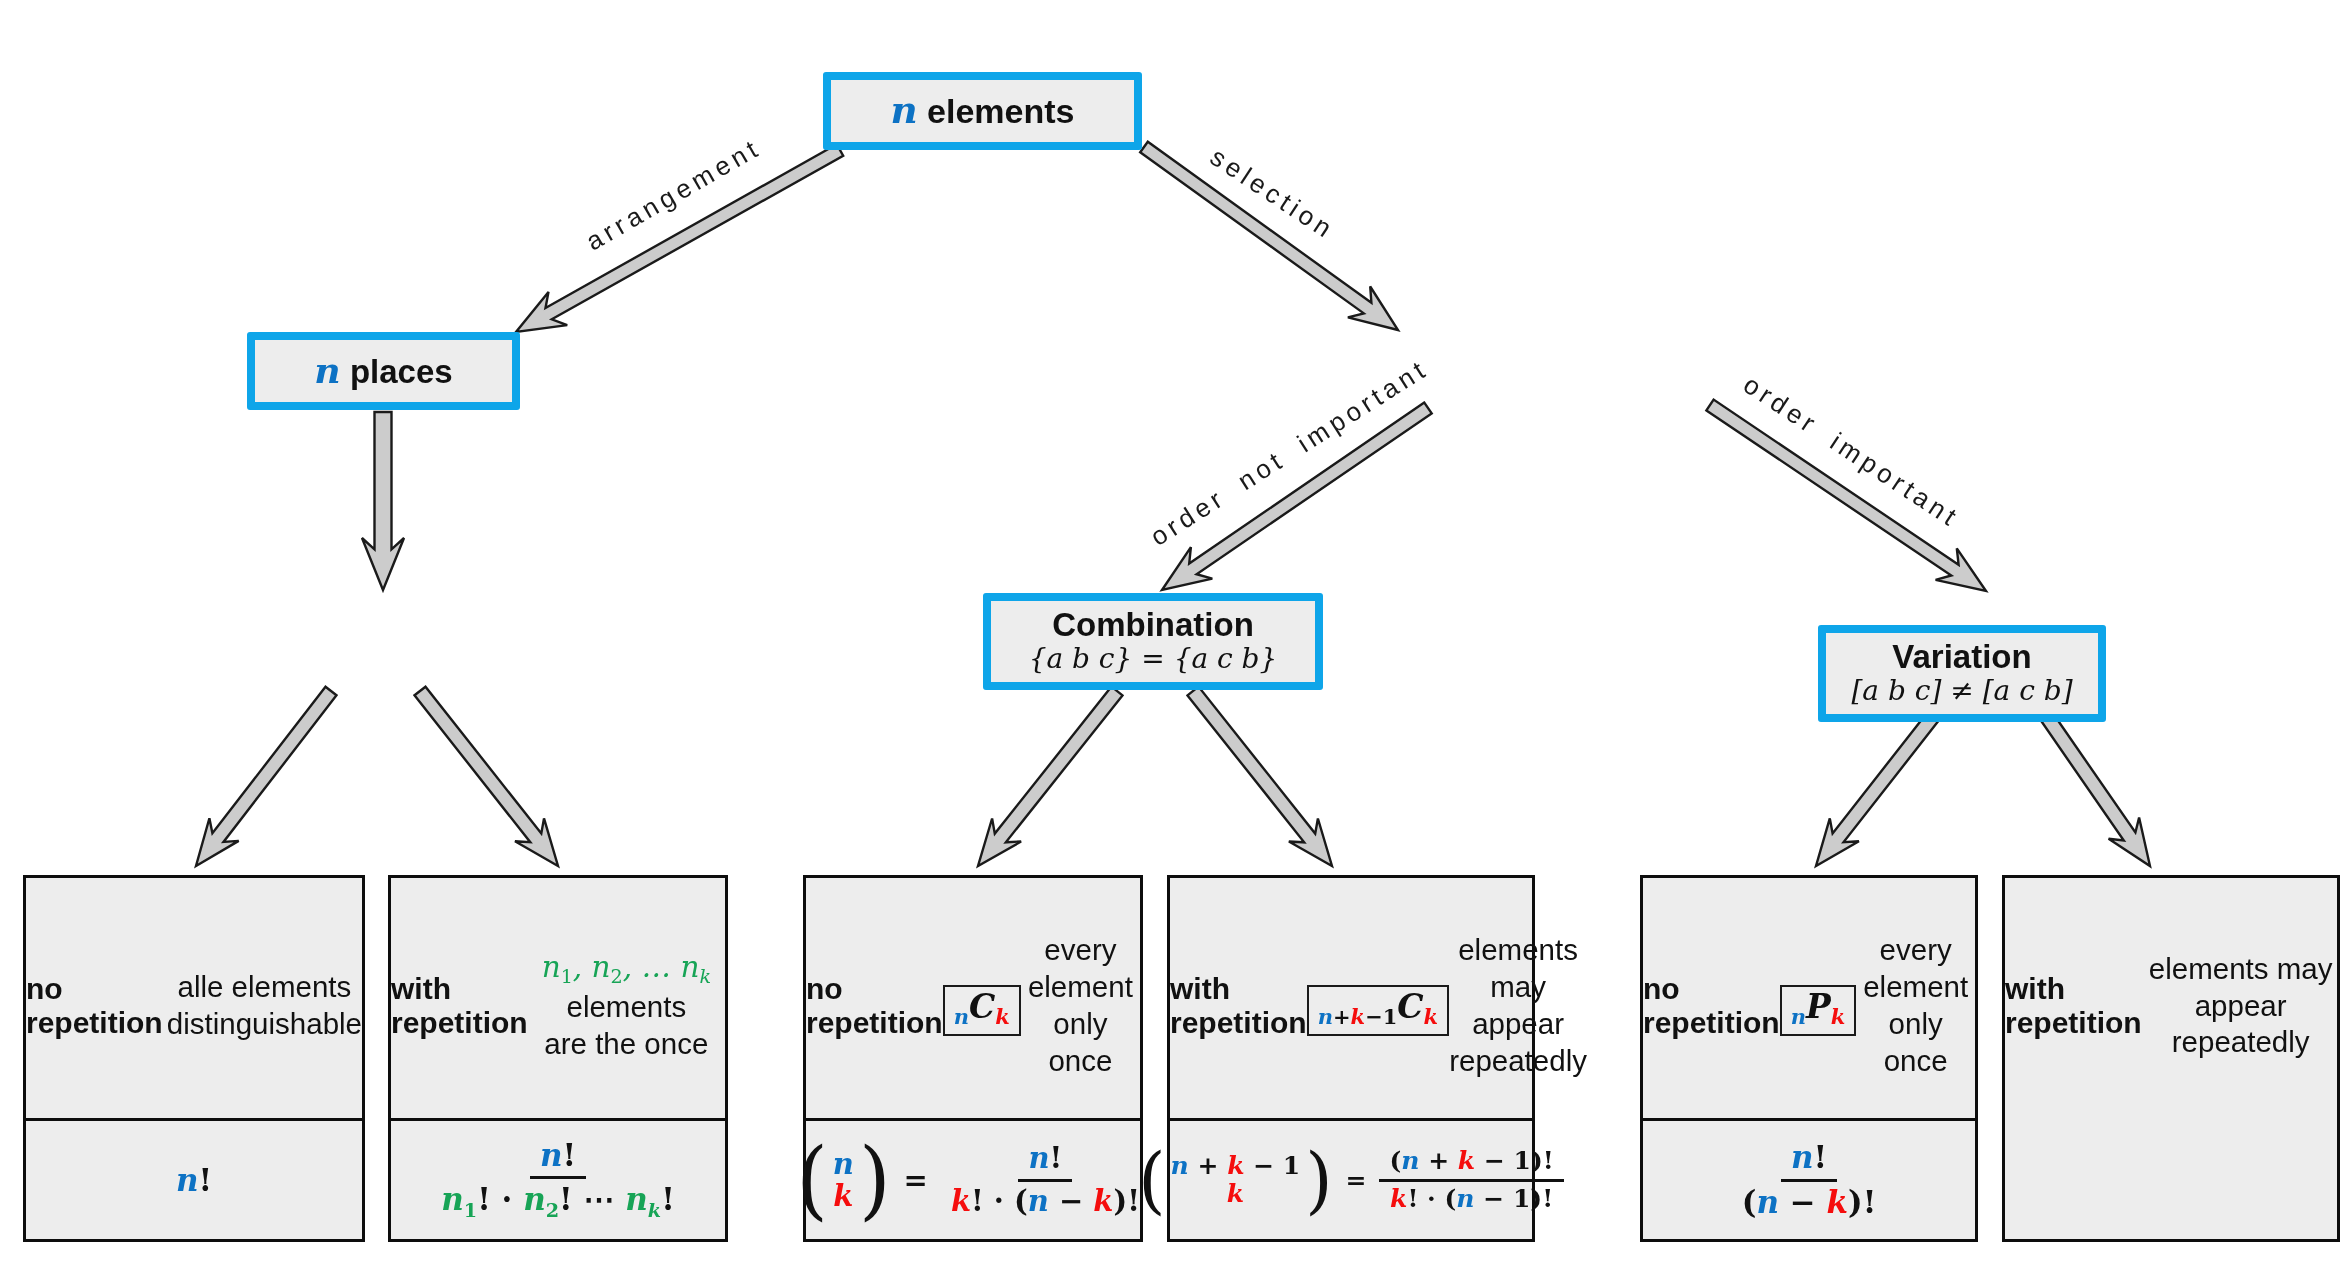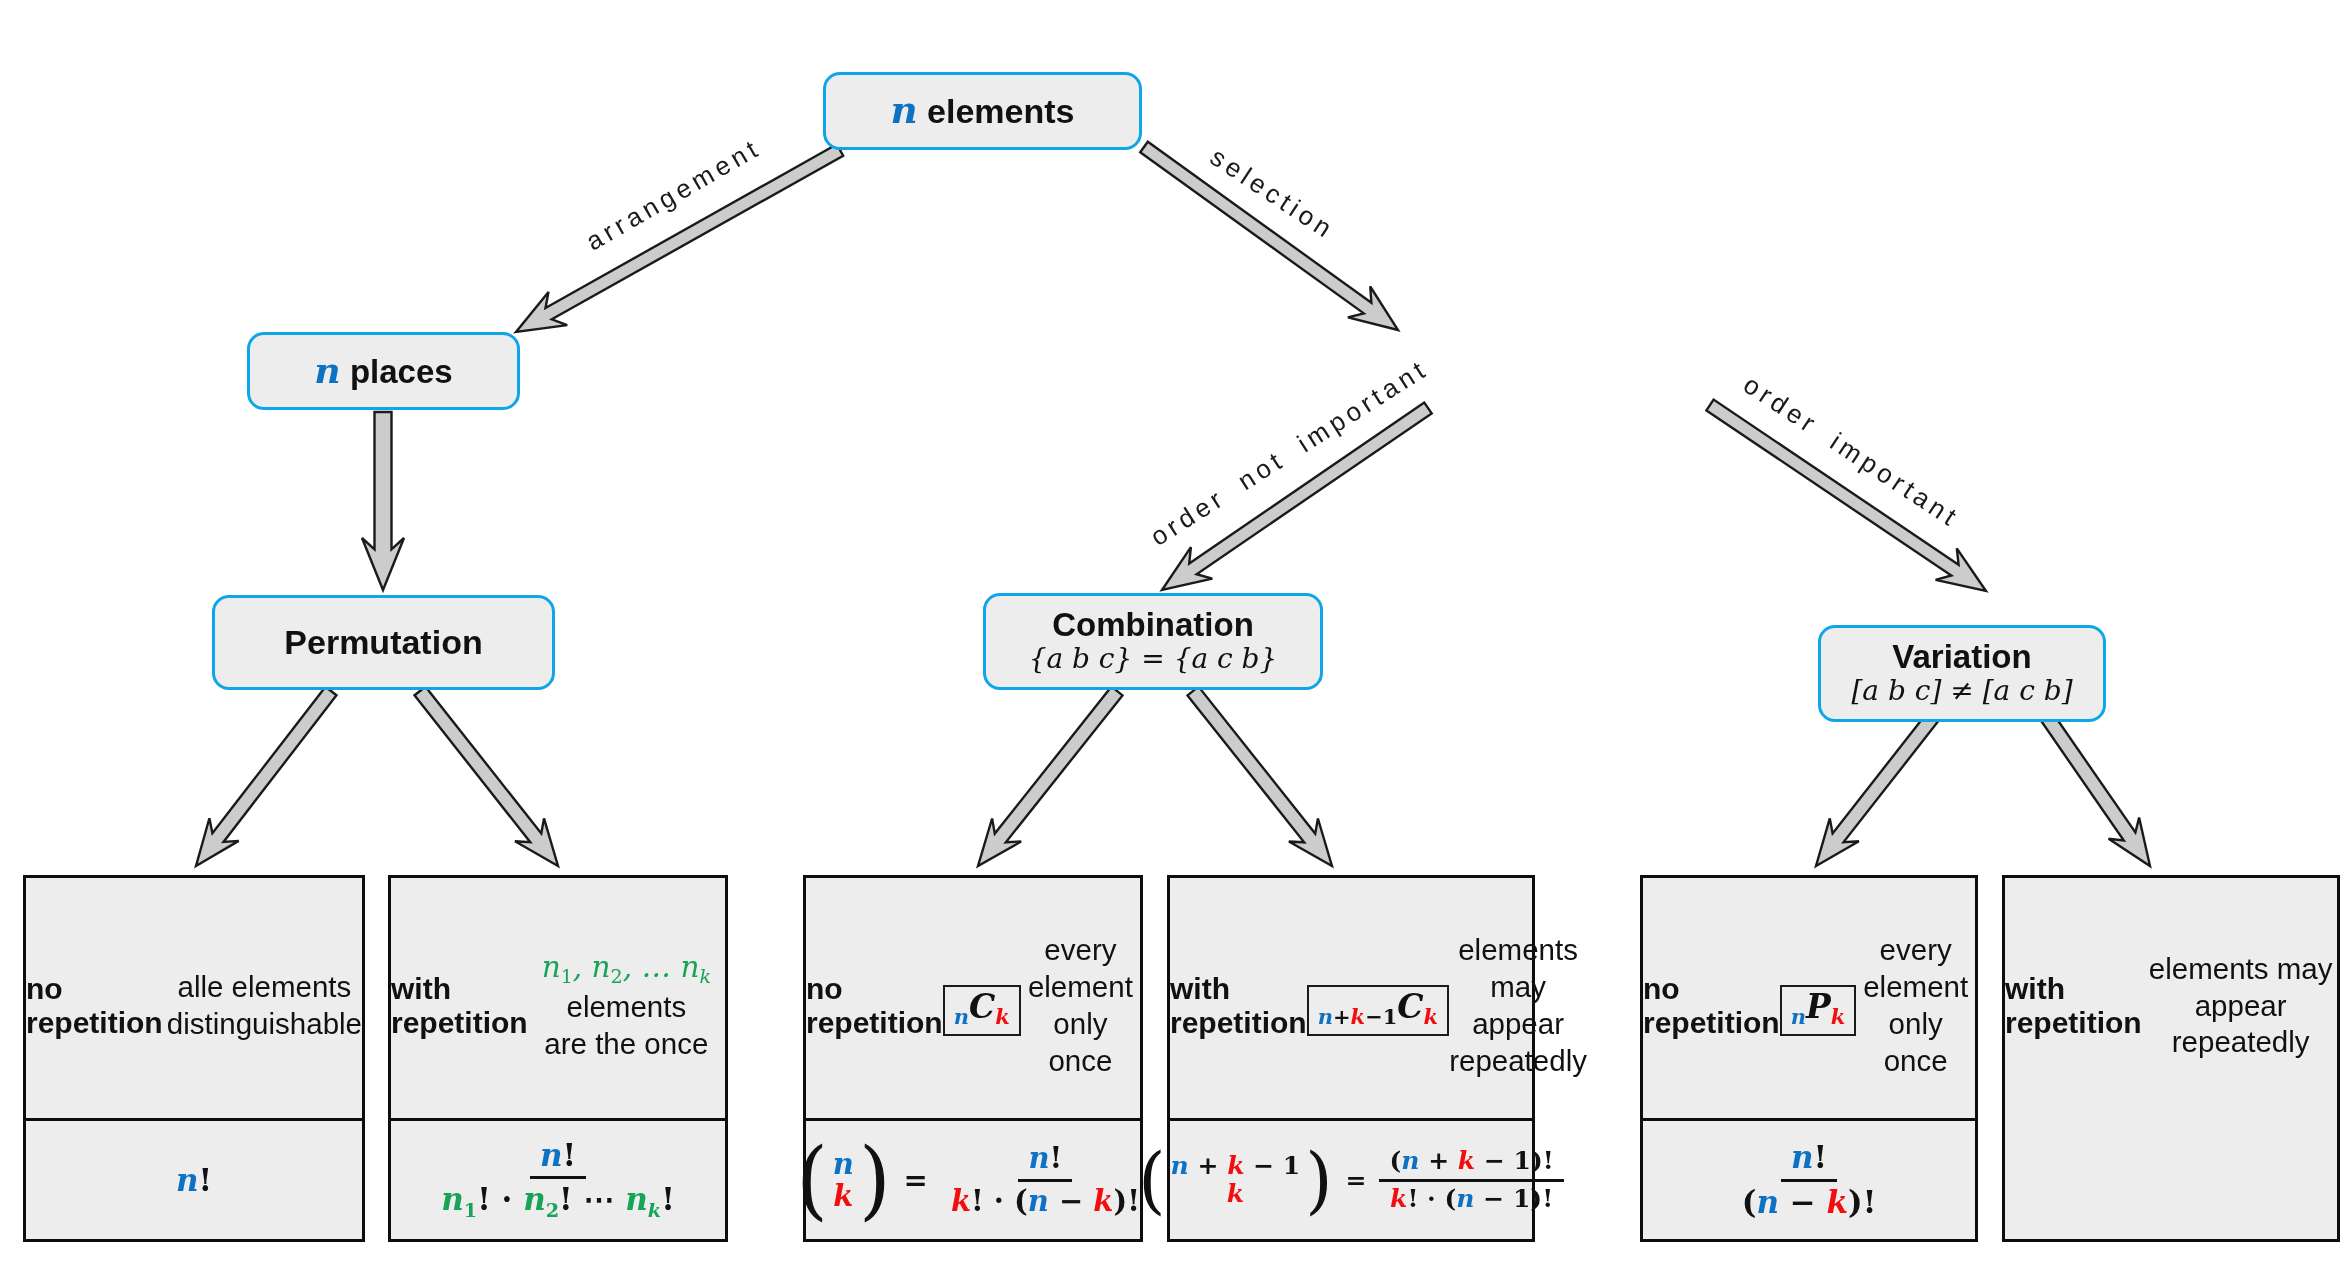--- a/index.html
+++ b/index.html
@@ -3,21 +3,21 @@
 <meta charset="utf-8">
 <style>
   html,body{margin:0;padding:0;background:#fff;}
   .canvas{position:relative;width:2349px;height:1281px;background:#fff;overflow:hidden;
           font-family:"Liberation Sans",sans-serif;color:#111;}
   #arrow-layer{position:absolute;left:0;top:0;width:2349px;height:1281px;}
   #arrow-layer path{fill:var(--arrow);stroke:#1a1a1a;stroke-width:2.4;stroke-linejoin:miter;}
   #arrow-layer text{font-family:"Liberation Sans",sans-serif;font-size:26px;fill:#1a1a1a;
           letter-spacing:4.5px;word-spacing:9px;}
   
-  .node{position:absolute;background:var(--boxfill);border:3px solid #0ea5e9;border-radius:17px;
+  .node{position:absolute;background:var(--boxfill);border:8px solid #0ea5e9;border-radius:3px;
         display:flex;flex-direction:column;align-items:center;justify-content:center;
         box-sizing:border-box;text-align:right;}
   .nlabel{font-weight:bold;font-size:33px;line-height:1.05;white-space:nowrap;}
   .node-big .nlabel{font-size:34px;}
   .nm{font-family:"DejaVu Serif",serif;font-style:italic;font-weight:bold;font-size:1.1em;}
   .nsub{font-family:"DejaVu Serif",serif;font-style:italic;font-weight:400;font-size:28px;
         line-height:1.15;margin-top:1px;white-space:nowrap;}
   
   .cell{position:absolute;top:875px;height:367px;background:var(--boxfill);border:3px solid #0d0d0d;
         box-sizing:border-box;display:flex;flex-direction:column;}
@@ -96,23 +96,20 @@
 
   <div class="node node-big" style="left:823px;top:72px;width:319px;height:78px;">
     <div class="nlabel"><span class="nm c-blue">n</span><span> elements</span></div>
   </div>
 
   <div class="node" style="left:247px;top:332px;width:273px;height:78px;">
     <div class="nlabel"><span class="nm c-blue">n</span><span> places</span></div>
   </div>
 
 
-  <div class="node node-big" style="left:212px;top:595px;width:343px;height:95px;">
-    <div class="nlabel"><span>Permutation</span></div>
-  </div>
 
   <div class="node" style="left:983px;top:593px;width:340px;height:97px;">
     <div class="nlabel"><span>Combination</span></div>
     <div class="nsub"><span>{a b c} = {a c b}</span></div>
   </div>
 
   <div class="node" style="left:1818px;top:625px;width:288px;height:97px;">
     <div class="nlabel"><span>Variation</span></div>
     <div class="nsub"><span>[a b c] ≠ [a c b]</span></div>
   </div>

